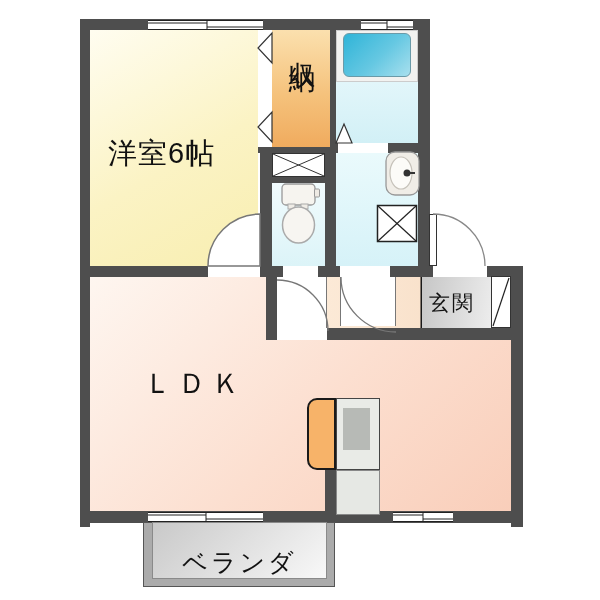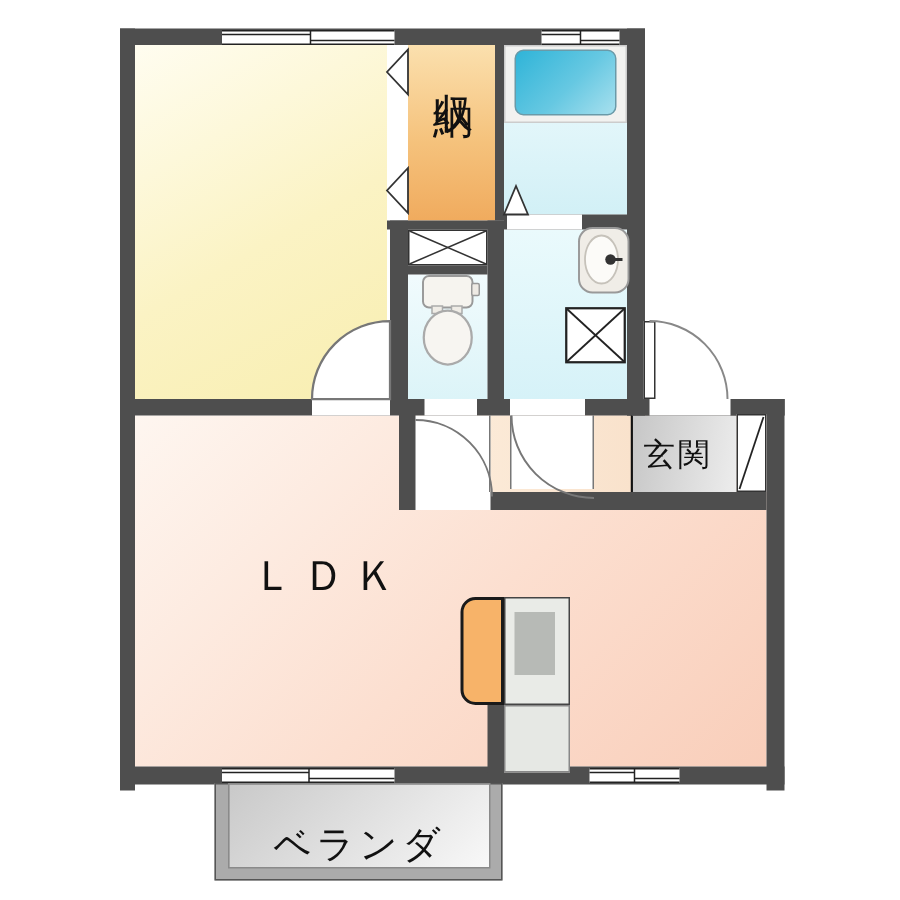--- a/index.html
+++ b/index.html
@@ -178,19 +178,20 @@
         <line x1="387" y1="20" x2="387" y2="30"></line>
       <line x1="148" y1="515" x2="206" y2="515"></line>
         <line x1="206" y1="519" x2="263" y2="519"></line>
         <line x1="206" y1="512" x2="206" y2="522"></line>
       <line x1="393" y1="515" x2="423" y2="515"></line>
         <line x1="423" y1="519" x2="453" y2="519"></line>
         <line x1="423" y1="512" x2="423" y2="522"></line>
     </g>
   </svg>
 
+  <div class="room-label label-western" style="left:108px;top:134px;">洋室6帖</div>
   <div class="room-label label-storage" style="left:284px;top:40px;">収納</div>
-  <div class="room-label label-ldk" style="left:124px;top:368px;">
+  <div class="room-label label-ldk" style="left:100px;top:368px;">
     <div class="l1">ＬＤＫ</div>
   </div>
   <div class="room-label label-genkan" style="left:429px;top:289px;">玄関</div>
 
 </div>
 
 </body></html>

